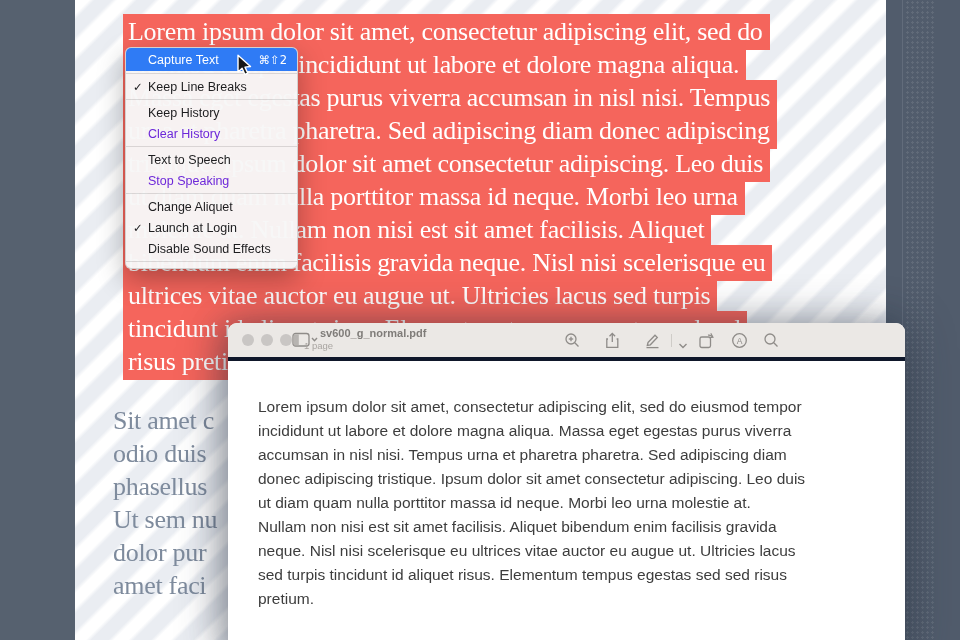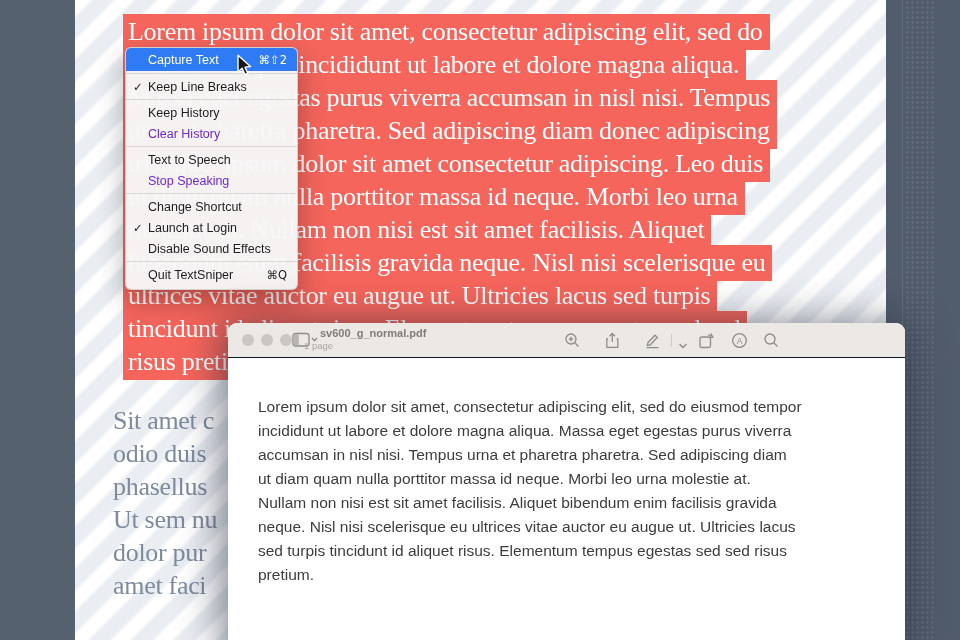--- a/index.html
+++ b/index.html
@@ -71,21 +71,21 @@
   .menu-sep{height:1px;background:rgba(0,0,0,0.12);margin:2px 0;}
   
   .cursor{position:absolute;left:236px;top:54px;z-index:12;}
   
   .pwin{
     position:absolute;left:228px;top:323px;width:677px;height:330px;z-index:20;
     background:#ffffff;border-radius:9px 9px 0 0;
     box-shadow:0 6px 50px rgba(30,40,55,0.45), -8px 0 30px rgba(30,40,55,0.25);
   }
   .titlebar{
-    height:34px;background:#ebe8e5;border-bottom:1px solid #0f172a;
+    height:34px;background:#ebe8e5;border-bottom:4px solid #0f172a;
     border-radius:9px 9px 0 0;position:relative;
   }
   .tl-dot{position:absolute;top:11px;width:12px;height:12px;border-radius:50%;background:#c9c6c4;}
   .tl-close{left:14px;} .tl-min{left:33px;} .tl-zoom{left:52px;}
   .sidebar-ic{position:absolute;left:64px;top:9px;color:#8f8c89;}
   .wtitle{
     position:absolute;left:92px;top:4px;line-height:13px;
     font-size:11px;font-weight:bold;color:#7f7c79;white-space:nowrap;
   }
   .wsub{
@@ -154,36 +154,31 @@
     <span class="mcheck"></span>
     <span class="mlabel">Text to Speech</span>
   </div>
   <div class="menu-row disabled">
     <span class="mcheck"></span>
     <span class="mlabel">Stop Speaking</span>
   </div>
   <div class="menu-sep"></div>
   <div class="menu-row">
     <span class="mcheck"></span>
-    <span class="mlabel">Change Shortcut</span>
+    <span class="mlabel">Change Aliquet</span>
   </div>
   <div class="menu-row">
     <span class="mcheck">✓</span>
     <span class="mlabel">Launch at Login</span>
   </div>
   <div class="menu-row">
     <span class="mcheck"></span>
     <span class="mlabel">Disable Sound Effects</span>
   </div>
   <div class="menu-sep"></div>
-  <div class="menu-row">
-    <span class="mcheck"></span>
-    <span class="mlabel">Quit TextSniper</span>
-    <span class="mshort">⌘Q</span>
-  </div>
 </div>
 
 <div class="cursor">
   <svg width="17" height="23" viewBox="0 0 17 23">
     <path d="M2,1.2 L2,18 L6.1,14.2 L8.9,20.5 L11.8,19.2 L9,13.1 L14.5,12.5 Z" fill="#171717" stroke="#ffffff" stroke-width="1.4" stroke-linejoin="round"></path>
   </svg>
 </div>
 
 <div class="right-band"></div>
 
@@ -247,19 +242,20 @@
         <circle cx="7" cy="7" r="5"></circle>
         <line x1="10.8" y1="10.8" x2="14.5" y2="14.5"></line>
       </svg>
     </span>
   </div>
 
   <div class="doc">
     <div class="doc-line">Lorem ipsum dolor sit amet, consectetur adipiscing elit, sed do eiusmod tempor</div>
     <div class="doc-line">incididunt ut labore et dolore magna aliqua. Massa eget egestas purus viverra</div>
     <div class="doc-line">accumsan in nisl nisi. Tempus urna et pharetra pharetra. Sed adipiscing diam</div>
+    <div class="doc-line">donec adipiscing tristique. Ipsum dolor sit amet consectetur adipiscing. Leo duis</div>
     <div class="doc-line">ut diam quam nulla porttitor massa id neque. Morbi leo urna molestie at.</div>
     <div class="doc-line">Nullam non nisi est sit amet facilisis. Aliquet bibendum enim facilisis gravida</div>
     <div class="doc-line">neque. Nisl nisi scelerisque eu ultrices vitae auctor eu augue ut. Ultricies lacus</div>
     <div class="doc-line">sed turpis tincidunt id aliquet risus. Elementum tempus egestas sed sed risus</div>
     <div class="doc-line">pretium.</div>
   </div>
 </div>
 
 </body></html>

